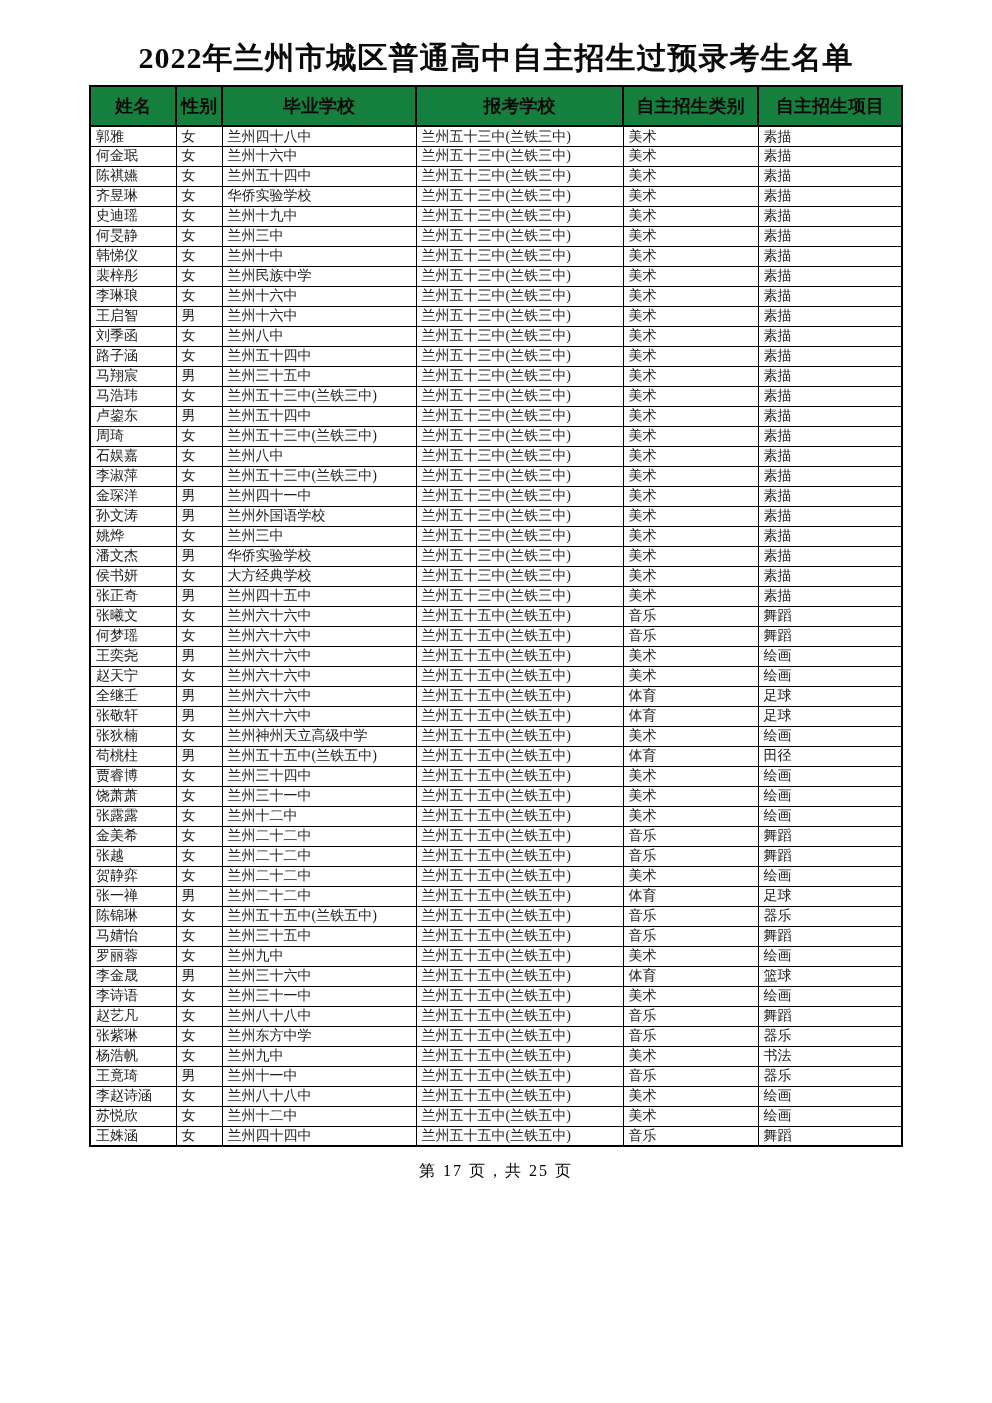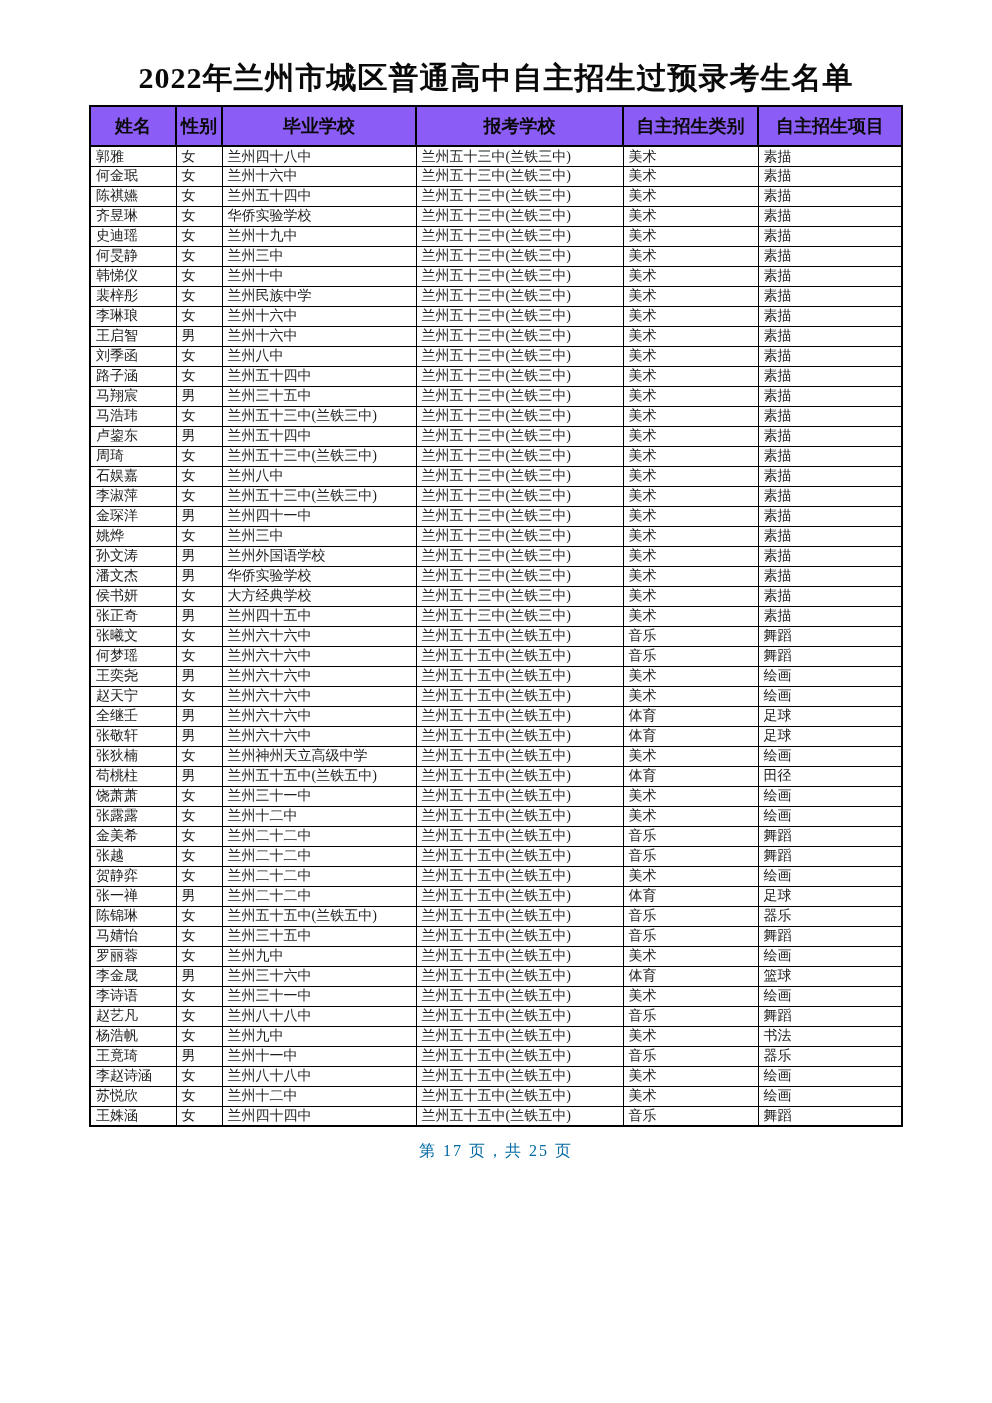--- a/index.html
+++ b/index.html
@@ -6,21 +6,21 @@
   html, body {
     width: 992px;
     background: #ffffff;
     font-family: "Liberation Serif", "DejaVu Serif", serif;
     color: #000;
   }
   .page {
     width: 992px;
     height: 1403px;
     background: #ffffff;
-    padding-top: 58px;
+    padding-top: 38px;
     position: relative;
   }
   .doc-title {
     text-align: center;
     font-size: 30px;
     font-weight: 700;
     letter-spacing: 1px;
     color: #0a0a0a;
     margin-bottom: 6px;
     font-family: "Liberation Serif", "DejaVu Serif", serif;
@@ -33,38 +33,38 @@
     table-layout: fixed;
   }
   table.roster th {
     border: 2px solid #000;
     font-size: 18px;
     font-weight: 700;
     text-align: center;
     height: 40px;
     color: #0a0a0a;
     padding: 2px 4px;
-    background: #8b5cf6;
+    background: #15803d;
   }
   table.roster td {
     border: 1px solid #000;
     font-size: 14px;
     font-weight: 400;
     text-align: left;
     height: 20px;
     line-height: 1.1;
     padding: 1px 5px;
     color: #1c1c1c;
     white-space: nowrap;
     overflow: hidden;
   }
   .page-footer {
     text-align: center;
     font-size: 16px;
-    color: #0369a1;
+    color: #000000;
     margin-top: 14px;
     letter-spacing: 2px;
   }
 </style>
 </head>
 <body>
 
 <div class="page">
 
   <div class="doc-title">2022年兰州市城区普通高中自主招生过预录考生名单</div>
@@ -235,31 +235,31 @@
         </tr>
         <tr>
           <td>金琛洋</td>
           <td>男</td>
           <td>兰州四十一中</td>
           <td>兰州五十三中(兰铁三中)</td>
           <td>美术</td>
           <td>素描</td>
         </tr>
         <tr>
+          <td>孙文涛</td>
+          <td>男</td>
+          <td>兰州外国语学校</td>
+          <td>兰州五十三中(兰铁三中)</td>
+          <td>美术</td>
+          <td>素描</td>
+        </tr>
+        <tr>
           <td>姚烨</td>
           <td>女</td>
           <td>兰州三中</td>
-          <td>兰州五十三中(兰铁三中)</td>
-          <td>美术</td>
-          <td>素描</td>
-        </tr>
-        <tr>
-          <td>孙文涛</td>
-          <td>男</td>
-          <td>兰州外国语学校</td>
           <td>兰州五十三中(兰铁三中)</td>
           <td>美术</td>
           <td>素描</td>
         </tr>
         <tr>
           <td>潘文杰</td>
           <td>男</td>
           <td>华侨实验学校</td>
           <td>兰州五十三中(兰铁三中)</td>
           <td>美术</td>
@@ -339,20 +339,28 @@
         </tr>
         <tr>
           <td>苟桃柱</td>
           <td>男</td>
           <td>兰州五十五中(兰铁五中)</td>
           <td>兰州五十五中(兰铁五中)</td>
           <td>体育</td>
           <td>田径</td>
         </tr>
         <tr>
+          <td>贾睿博</td>
+          <td>女</td>
+          <td>兰州三十四中</td>
+          <td>兰州五十五中(兰铁五中)</td>
+          <td>美术</td>
+          <td>绘画</td>
+        </tr>
+        <tr>
           <td>饶萧萧</td>
           <td>女</td>
           <td>兰州三十一中</td>
           <td>兰州五十五中(兰铁五中)</td>
           <td>美术</td>
           <td>绘画</td>
         </tr>
         <tr>
           <td>张露露</td>
           <td>女</td>
@@ -433,20 +441,28 @@
           <td>美术</td>
           <td>绘画</td>
         </tr>
         <tr>
           <td>赵艺凡</td>
           <td>女</td>
           <td>兰州八十八中</td>
           <td>兰州五十五中(兰铁五中)</td>
           <td>音乐</td>
           <td>舞蹈</td>
+        </tr>
+        <tr>
+          <td>张紫琳</td>
+          <td>女</td>
+          <td>兰州东方中学</td>
+          <td>兰州五十五中(兰铁五中)</td>
+          <td>音乐</td>
+          <td>器乐</td>
         </tr>
         <tr>
           <td>杨浩帆</td>
           <td>女</td>
           <td>兰州九中</td>
           <td>兰州五十五中(兰铁五中)</td>
           <td>美术</td>
           <td>书法</td>
         </tr>
         <tr>

